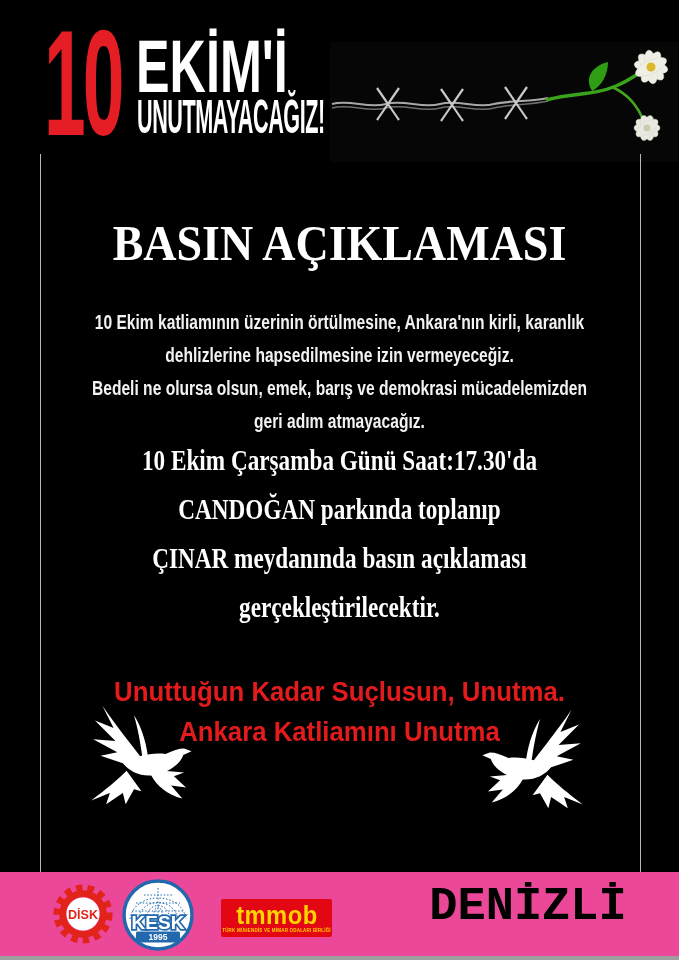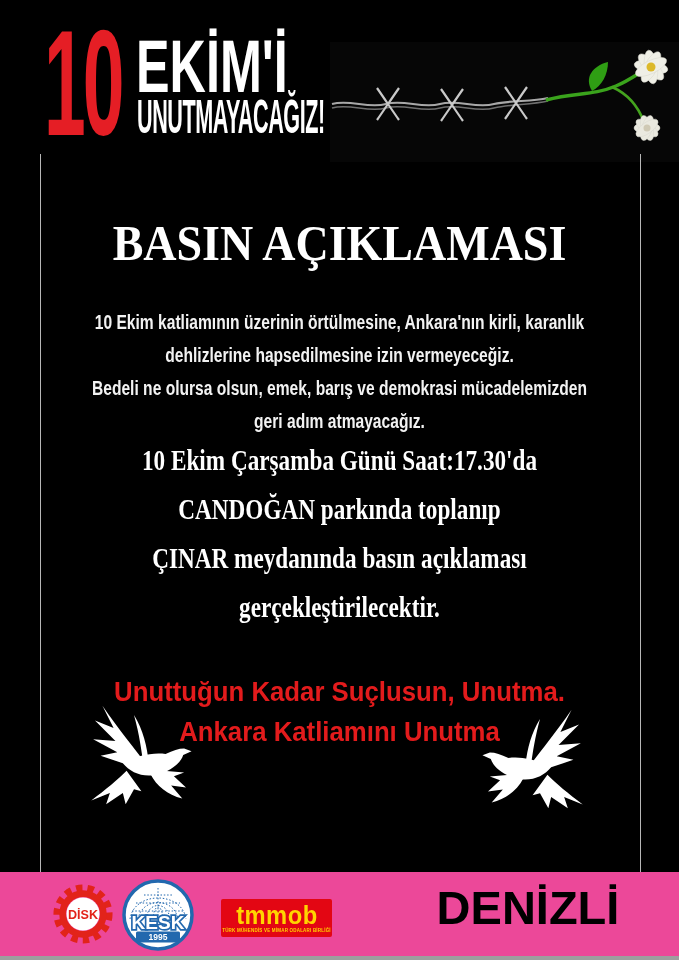--- a/index.html
+++ b/index.html
@@ -77,21 +77,21 @@
   .tmmob-main{
     color:#ffd500;font-weight:bold;font-size:25px;line-height:25px;
     letter-spacing:0.5px;transform:scaleX(0.95);
   }
   .tmmob-sub{
     color:#ffd500;font-weight:bold;font-size:4.5px;line-height:6px;
     white-space:nowrap;letter-spacing:0.2px;
   }
   .city{
     position:absolute;left:408px;top:8px;width:240px;text-align:center;
-    font-family:Liberation Sans, sans-serif;font-weight:bold;font-size:47px;
+    font-family:Liberation Mono, monospace;font-weight:bold;font-size:47px;
     color:#000000;white-space:nowrap;
   }
 </style>
 </head>
 <body>
 
 <div id="poster">
 
   <div>
     <div class="big-number">10</div>

